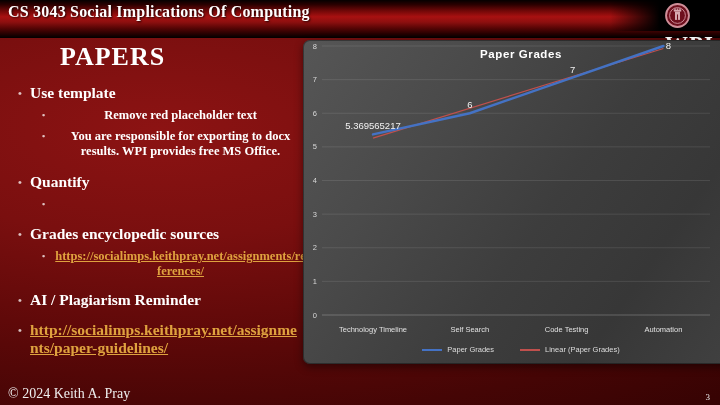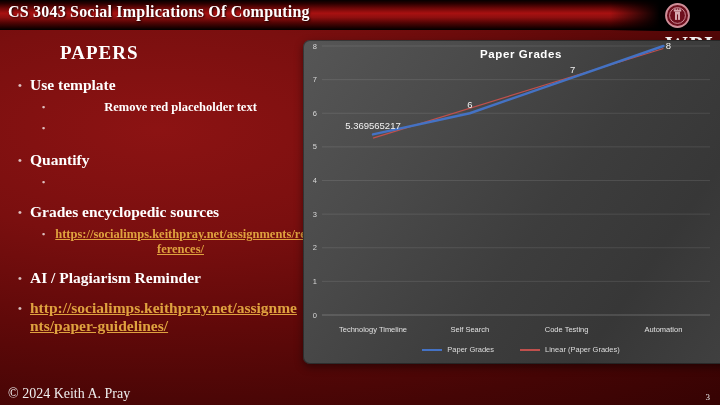--- a/index.html
+++ b/index.html
@@ -3,21 +3,21 @@
 <meta charset="utf-8">
 <style>
   html,body{margin:0;padding:0;}
   body{
     width:720px;height:405px;overflow:hidden;position:relative;
     font-family:"Liberation Serif", serif;
     background:radial-gradient(ellipse 130% 95% at 22% 32%, #8c1313 0%, #7a0f0f 28%, #600909 52%, #450505 76%, #300202 100%);
   }
   
   .header-bar{
-    position:absolute;top:0;left:0;width:720px;height:30px;
+    position:absolute;top:0;left:0;width:720px;height:38px;
     background:linear-gradient(180deg,#050000 0%,#2a0000 12%,#6f0808 28%,#a81111 44%,#8e0f0f 58%,#500404 76%,#1c0000 92%,#000 100%);
   }
   .header-right-fade{
     position:absolute;top:0;right:0;width:110px;height:31px;
     background:linear-gradient(90deg, rgba(0,0,0,0) 0%, #000 45%);
   }
   .header-title{
     position:absolute;top:3px;left:8px;
     color:#fff;font-size:16px;font-weight:bold;letter-spacing:.2px;
     text-shadow:1px 1px 2px rgba(0,0,0,.8);
@@ -25,21 +25,21 @@
   }
   .wpi-logo{position:absolute;top:3px;right:6px;display:flex;gap:4px;flex-direction:column;}
   .wpi-logo .seal{width:25px;height:25px;display:block;}
   .wpi-logo .wordmark{
     color:#fff;font-size:23px;font-weight:bold;letter-spacing:1px;
     font-family:"Liberation Serif", serif;line-height:25px;
   }
   
   .content{position:absolute;left:10px;top:42px;width:296px;color:#fff;}
   .slide-title{
-    margin:0 0 6px 50px;font-size:19px;font-weight:bold;letter-spacing:1px;
+    margin:0 0 6px 50px;font-size:26px;font-weight:bold;letter-spacing:1px;
     color:#fff;font-family:"Liberation Serif", serif;
   }
   .b{display:flex;align-items:flex-start;line-height:1.16;}
   .b .dot{color:rgba(255,255,255,.75);flex:0 0 auto;}
   .b.l1{margin-top:12px;font-size:15.5px;font-weight:bold;}
   .b.l1 .dot{width:12px;margin-left:8px;font-size:11px;line-height:18px;}
   .b.l1 .txt{width:272px;}
   .b.l2{margin-top:6px;font-size:12.5px;font-weight:bold;}
   .b.l2 .dot{width:13px;margin-left:32px;font-size:9px;line-height:15px;}
   .b.l2 .txt{width:252px;text-align:center;}
@@ -97,20 +97,21 @@
       <div class="b l1">
         <span class="dot">•</span>
         <span class="txt">Use template</span>
       </div>
       <div class="b l2">
         <span class="dot">•</span>
         <span class="txt">Remove red placeholder text</span>
       </div>
       <div class="b l2">
         <span class="dot">•</span>
+        <span class="txt">You are responsible for exporting to docx results. WPI provides free MS Office.</span>
       </div>
       <div class="b l1 mt-lg">
         <span class="dot">•</span>
         <span class="txt">Quantify</span>
       </div>
       <div class="b l2">
         <span class="dot">•</span>
       </div>
       <div class="b l1 mt-md">
         <span class="dot">•</span>

